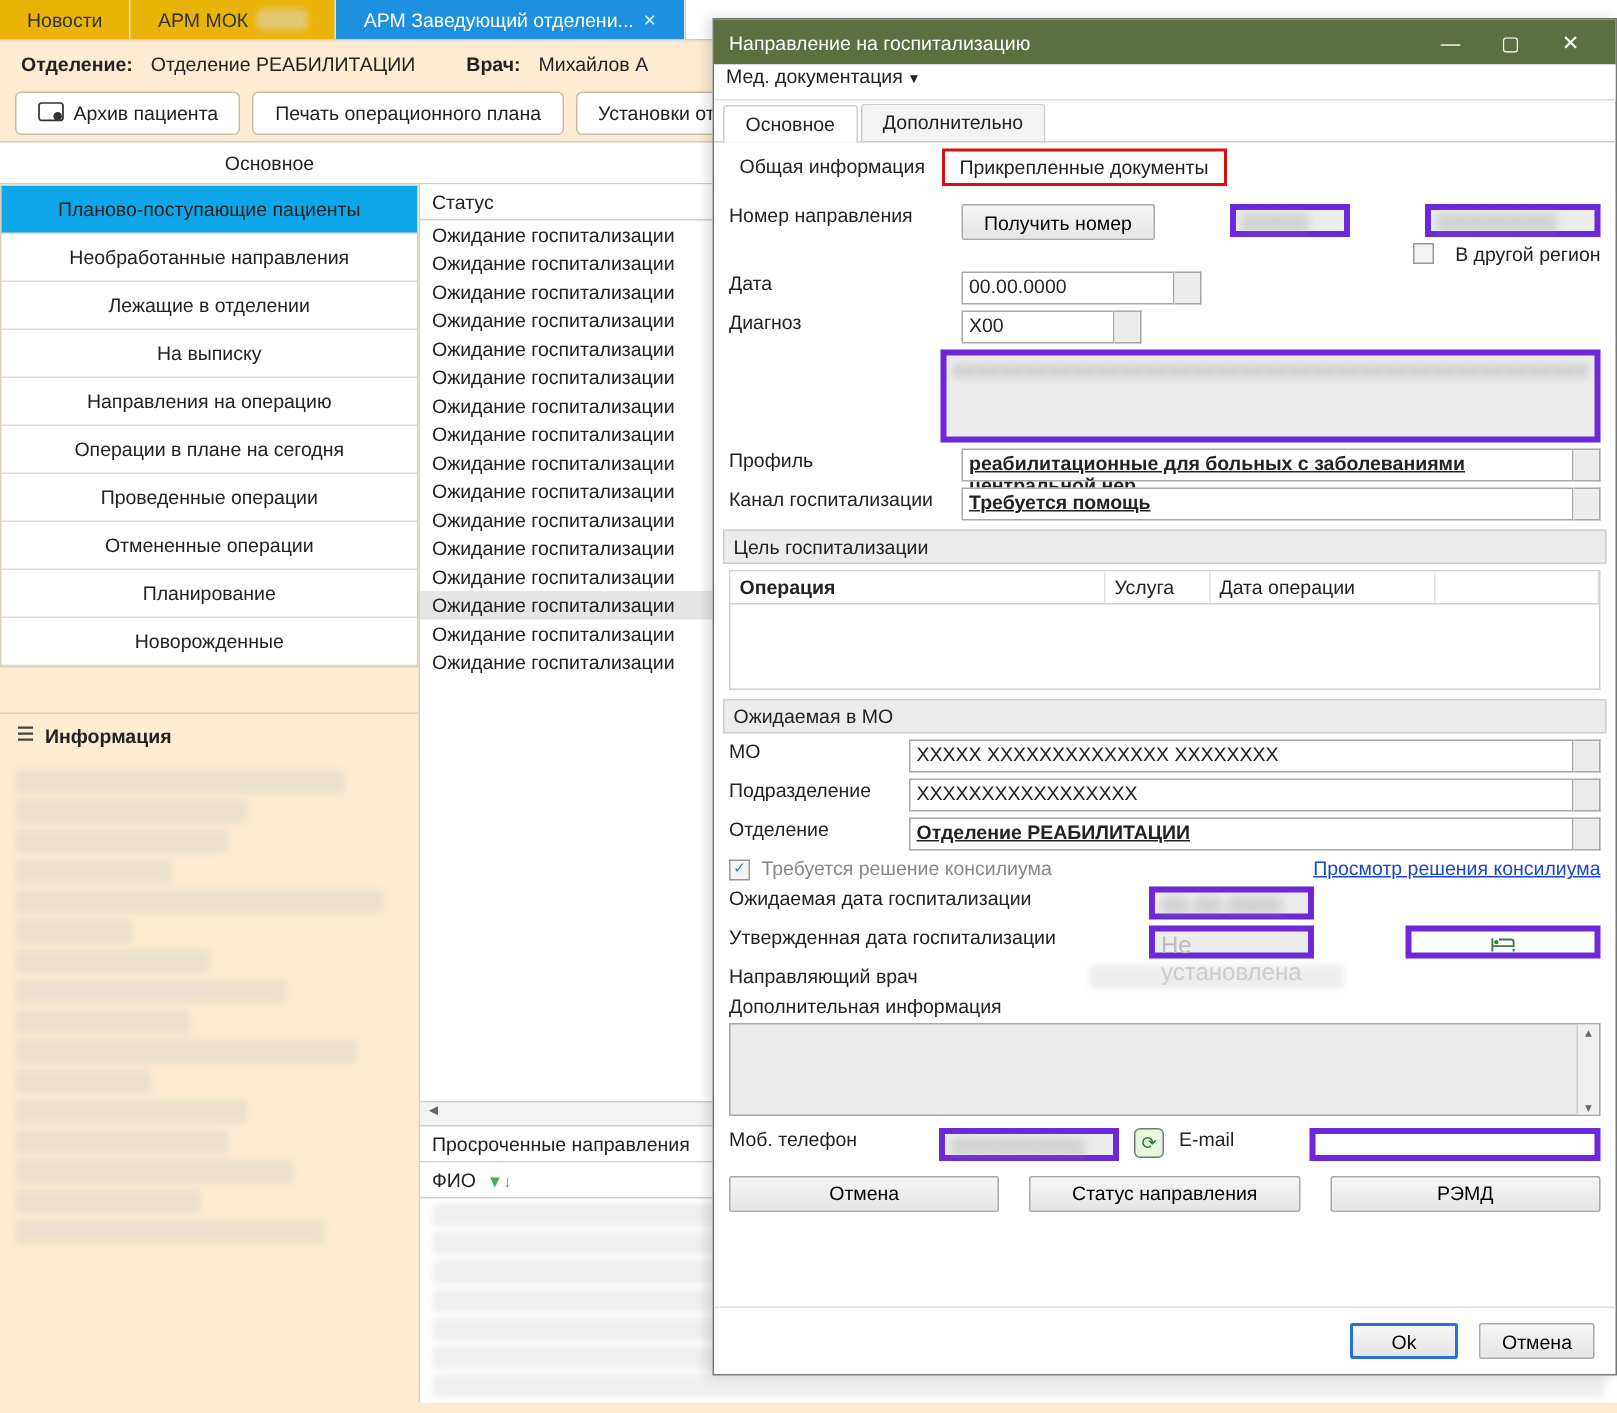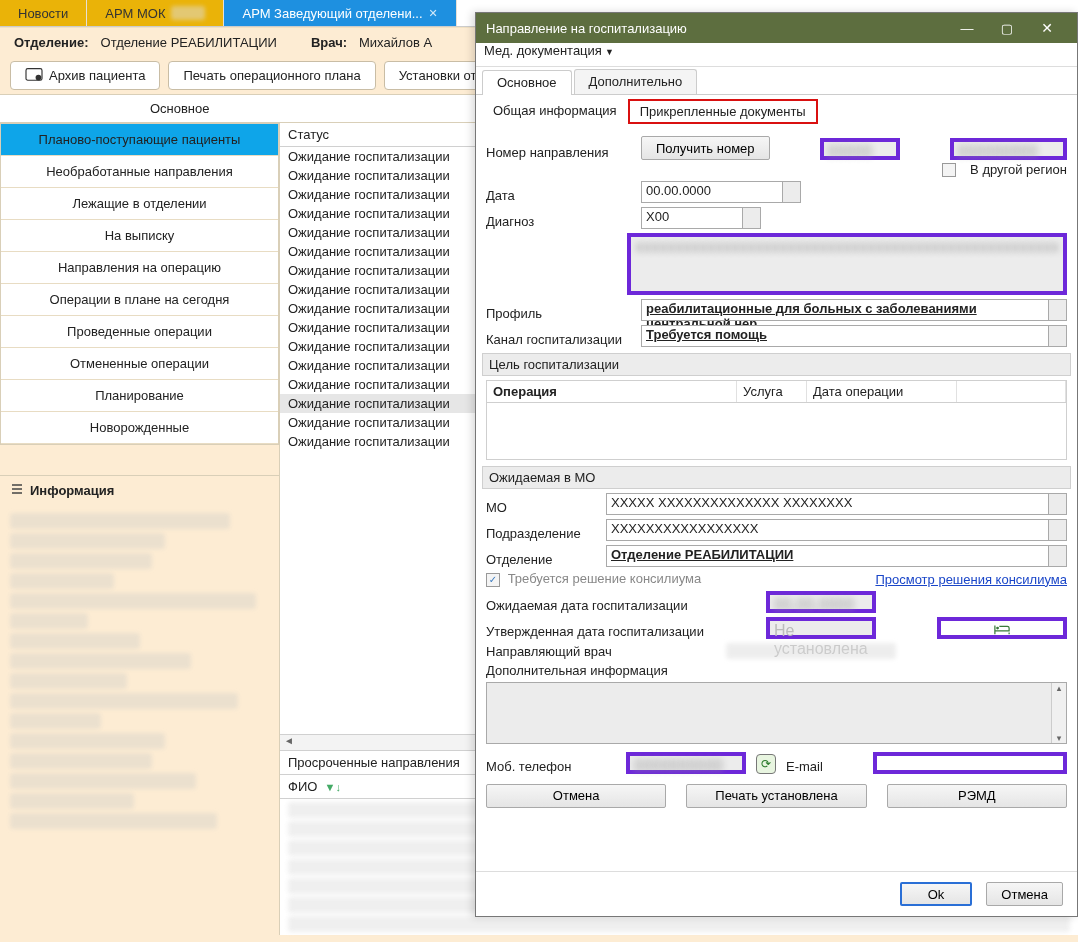--- a/index.html
+++ b/index.html
@@ -42,21 +42,21 @@
   .dlg-title .winbtn.close{font-size:14px;}
   .dlg-menu { height:24px; background:#fff; border-bottom:1px solid #ddd; display:flex; padding:0 8px; font-size:13px;}
   .dlg-menu .caret{font-size:9px; margin-left:3px;}
   .tabs2 { display:flex; border-bottom:1px solid #ccc; padding:0 6px; height:28px; align-items:flex-end;}
   .tab2{ padding:4px 14px 5px; border:1px solid #ccc; border-bottom:none; background:#f4f4f4; margin-right:2px; font-size:13px; border-radius:3px 3px 0 0;}
   .tab2.active{ background:#fff; position:relative; top:1px;}
   .tabs3 { display:flex; padding:4px 6px; gap:0; }
   .tab3{ padding:3px 10px; font-size:13px; border:1px solid transparent;}
   .tab3.hl{ border:2px solid #d91010; }
   .form-area{ flex:1; padding:4px 10px 6px; overflow:auto; font-size:13px; position:relative;}
-  .row{ display:flex; align-items:flex-end; margin:4px 0; gap:10px;}
+  .row{ display:flex; align-items:flex-start; margin:4px 0; gap:10px;}
   .row .lbl{ width:145px; }
   .row .lbl.narrow{ width:110px;}
   .inp{ background:#fff; border:4px solid #6d28d9; height:22px; padding:1px 4px; font-size:16px;margin-left:40px;}
   .inp.ro{ background:#ececec; color:#888;}
   .inp.blur{ color:transparent; text-shadow:0 0 6px #999;}
   .btn{ background:linear-gradient(#f6f6f6,#e5e5e5); border:1px solid #a9a9a9; height:24px; padding:0 14px; font-size:13px; border-radius:2px;}
   .btn.primary{ border:2px solid #2a6fd6; padding:0 26px;}
   .chk { width:14px;height:14px;border:1px solid #999;display:inline-block;vertical-align:middle;background:#f4f4f4; text-align:center; font-size:10px; line-height:12px; color:#3a7abf;}
   .section-hdr{ background:#ececec; border:1px solid #cfcfcf; padding:3px 6px; margin:6px -4px 4px;}
   .sm-tbl{ border:1px solid #cfcfcf; height:80px;}
@@ -342,21 +342,21 @@
     </div>
     <div class="row" style="margin-top:8px;">
       <span class="lbl" style="width:90px;">Моб. телефон</span>
       <span class="inp ro blur" style="width:120px;">0000000000</span>
       <span class="refresh-ic">⟳</span>
       <span>E-mail</span>
       <span class="inp" style="flex:1;"></span>
     </div>
     <div class="row" style="gap:20px;margin-top:10px;">
       <button class="btn" style="flex:1;">Отмена</button>
-      <button class="btn" style="flex:1;">Печать установлена</button>
+      <button class="btn" style="flex:1;">Статус направления</button>
       <button class="btn" style="flex:1;">РЭМД</button>
     </div>
   </div>
 
   <div class="dlg-footer">
     <button class="btn primary">Ok</button>
     <button class="btn">Отмена</button>
   </div>
 </div>
 

